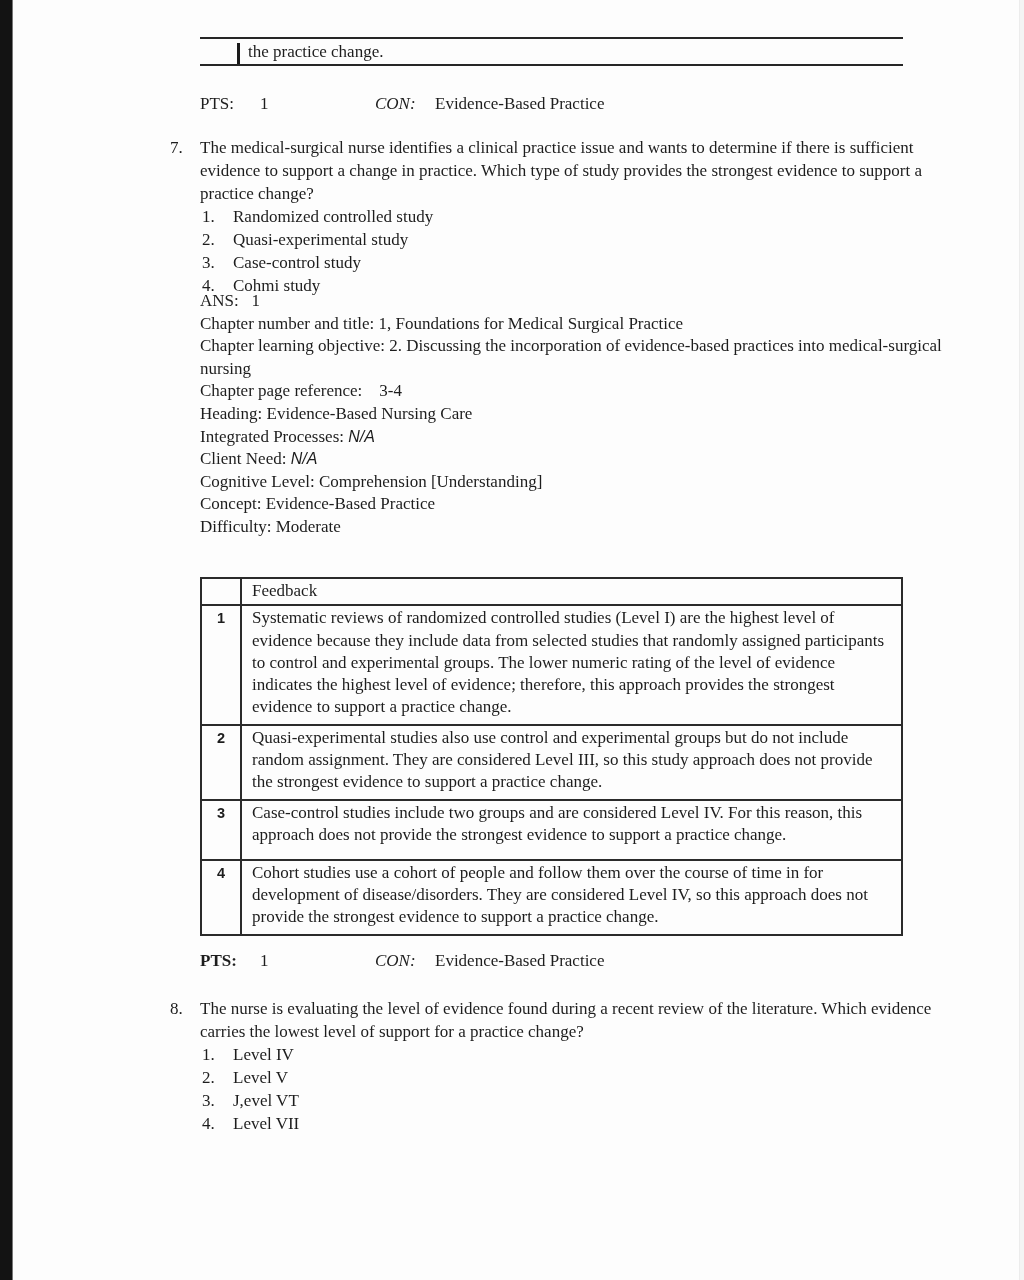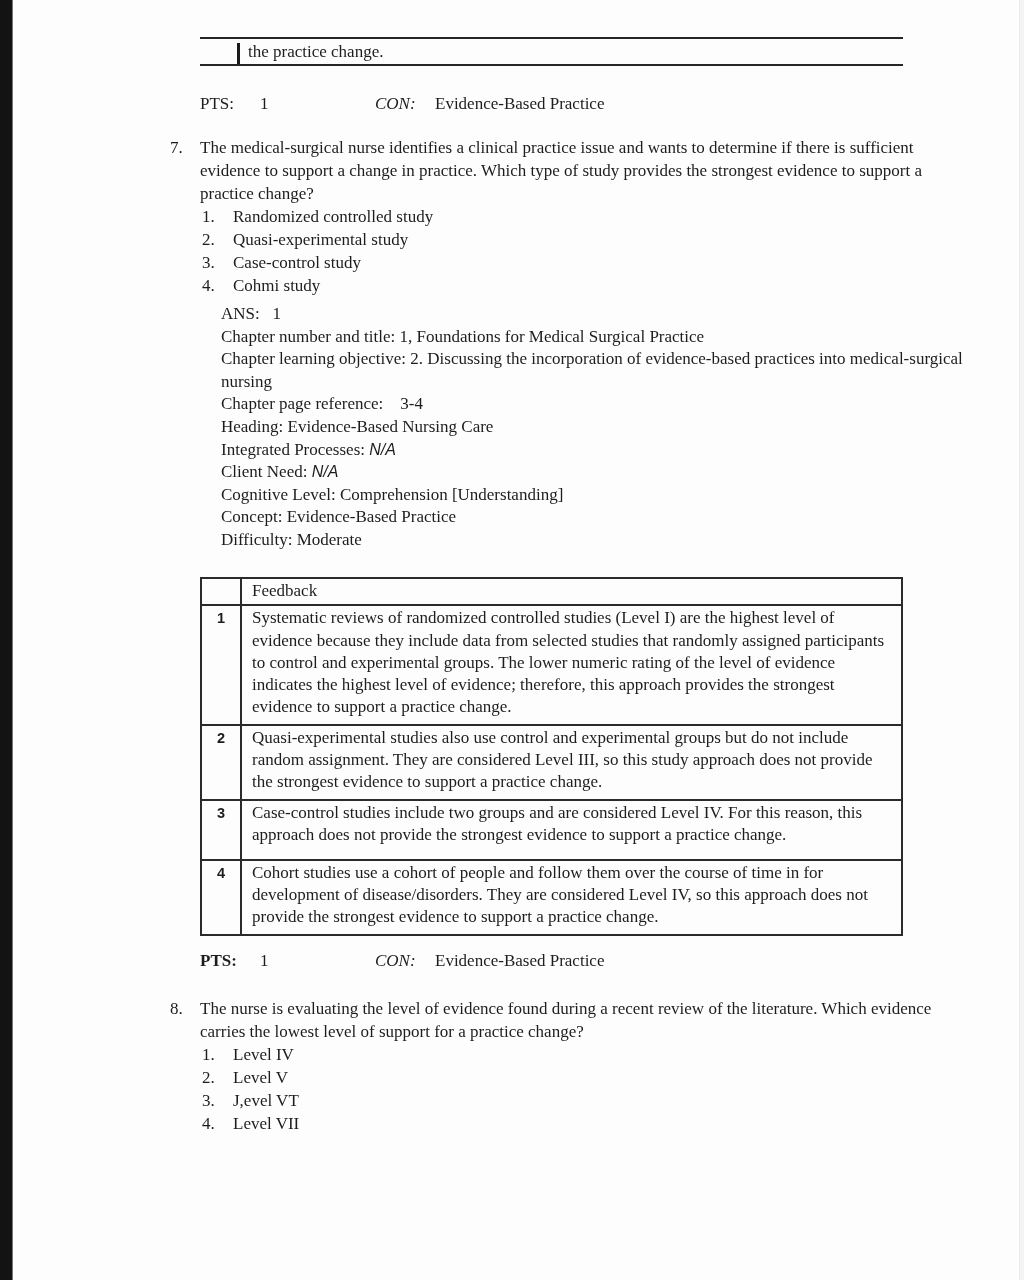--- a/index.html
+++ b/index.html
@@ -51,23 +51,22 @@
   .question.q8 { top: 997px; }
   .q-num { width: 30px; flex: 0 0 30px; line-height: 23px; }
   .q-body { flex: 1; }
   .q-text { line-height: 23px; }
   .q-options { list-style: none; }
   .q-option { display: flex; line-height: 23px; padding-left: 2px; }
   .opt-num { width: 31px; flex: 0 0 31px; }
 
   
   .ans-block {
-    position: absolute; left: 200px; top: 303px; width: 748px;
+    position: absolute; left: 200px; top: 290px; width: 748px;
     line-height: 22.6px;
-    margin-left: 21px;
   }
   .na-italic {
     font-family: "Liberation Sans", sans-serif;
     font-style: italic; font-size: 16px;
   }
 
   
   .feedback-table {
     position: absolute; left: 200px; top: 577px; width: 703px;
     border-collapse: collapse; table-layout: fixed;

